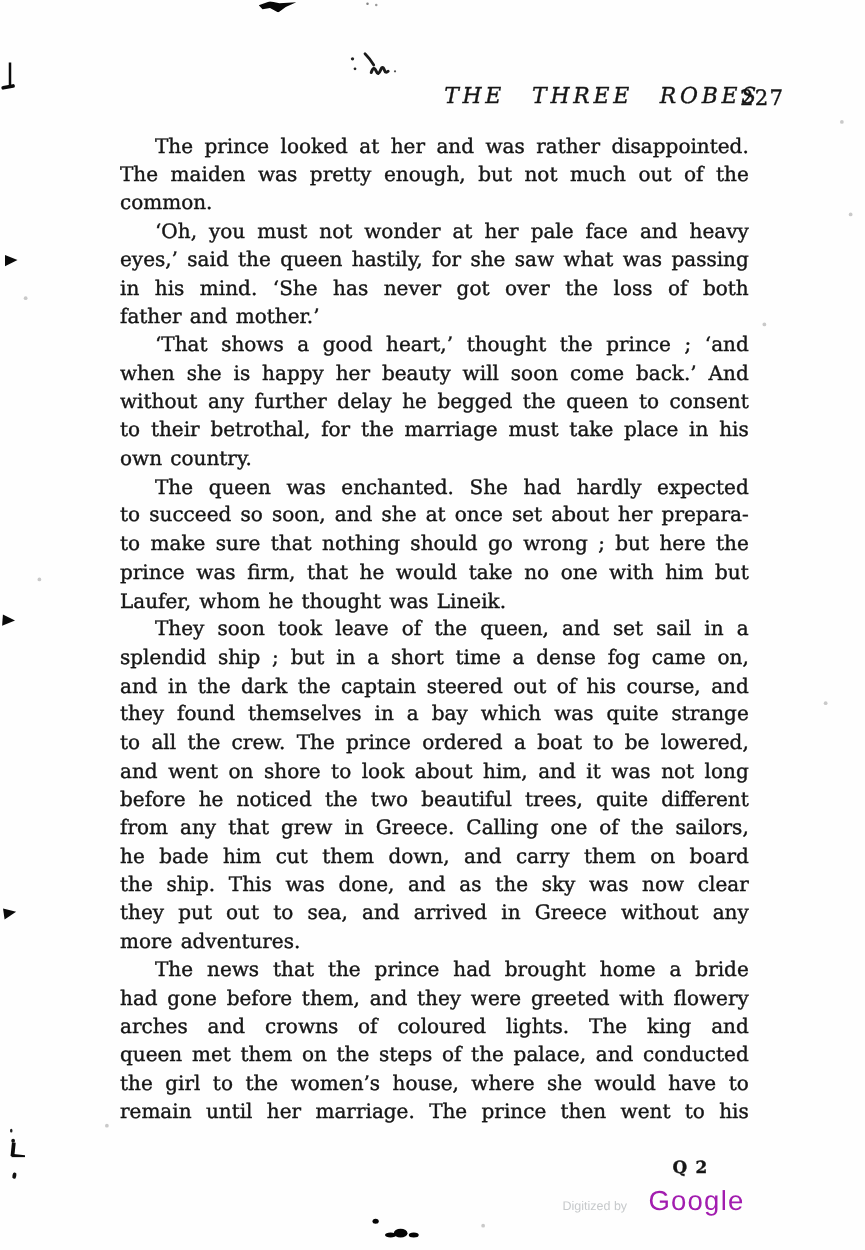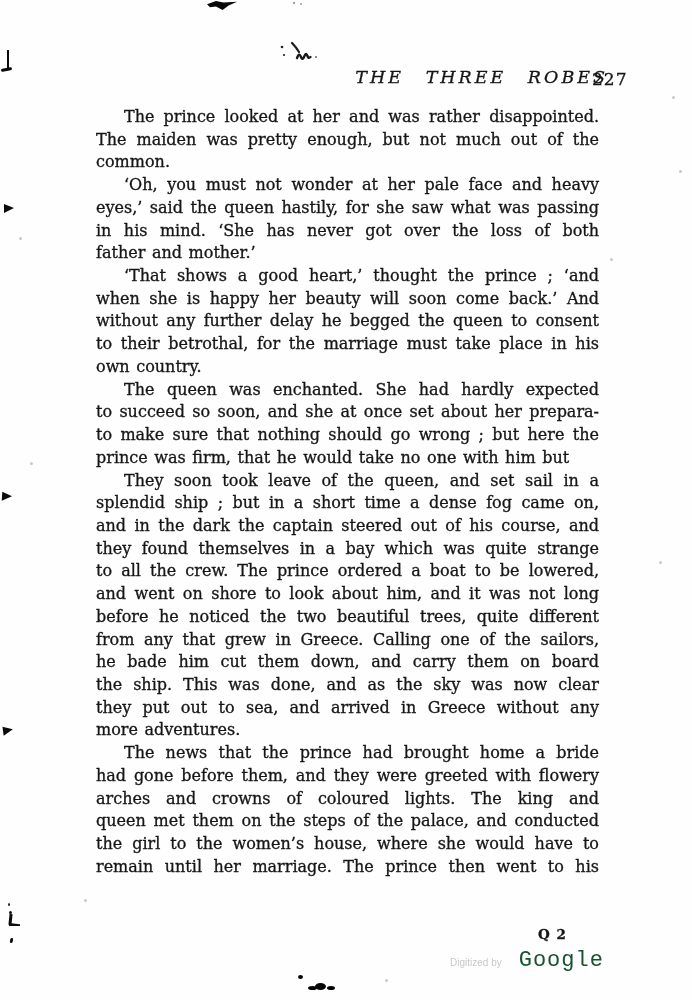--- a/index.html
+++ b/index.html
@@ -70,24 +70,24 @@
     align-items: baseline;
     gap: 17px;
     user-select: none;
   }
   .wm-prefix {
     font-family: "Liberation Sans", sans-serif;
     font-size: 10px;
     color: #c6c9cb;
   }
   .wm-logo {
-    font-family: Liberation Mono, monospace;
+    font-family: Liberation Sans, sans-serif;
     font-size: 22px;
     letter-spacing: 1px;
-    color: #14532d;
+    color: #a21caf;
   }
 
   
   .mark { position: absolute; }
   .tri {
     width: 0; height: 0;
     border-left: 10px solid #0a0a0a;
     border-top: 4px solid transparent;
     border-bottom: 5px solid transparent;
   }
@@ -133,20 +133,21 @@
         <div class="line">when she is happy her beauty will soon come back.’ And</div>
         <div class="line">without any further delay he begged the queen to consent</div>
         <div class="line">to their betrothal, for the marriage must take place in his</div>
         <div class="line">own country.</div>
       </div>
       <div class="paragraph last-left">
         <div class="line first">The queen was enchanted. She had hardly expected</div>
         <div class="line">to succeed so soon, and she at once set about her prepara-</div>
         <div class="line">to make sure that nothing should go wrong ; but here the</div>
         <div class="line">prince was firm, that he would take no one with him but</div>
+        <div class="line">Laufer, whom he thought was Lineik.</div>
       </div>
       <div class="paragraph last-left">
         <div class="line first">They soon took leave of the queen, and set sail in a</div>
         <div class="line">splendid ship ; but in a short time a dense fog came on,</div>
         <div class="line">and in the dark the captain steered out of his course, and</div>
         <div class="line">they found themselves in a bay which was quite strange</div>
         <div class="line">to all the crew. The prince ordered a boat to be lowered,</div>
         <div class="line">and went on shore to look about him, and it was not long</div>
         <div class="line">before he noticed the two beautiful trees, quite different</div>
         <div class="line">from any that grew in Greece. Calling one of the sailors,</div>

